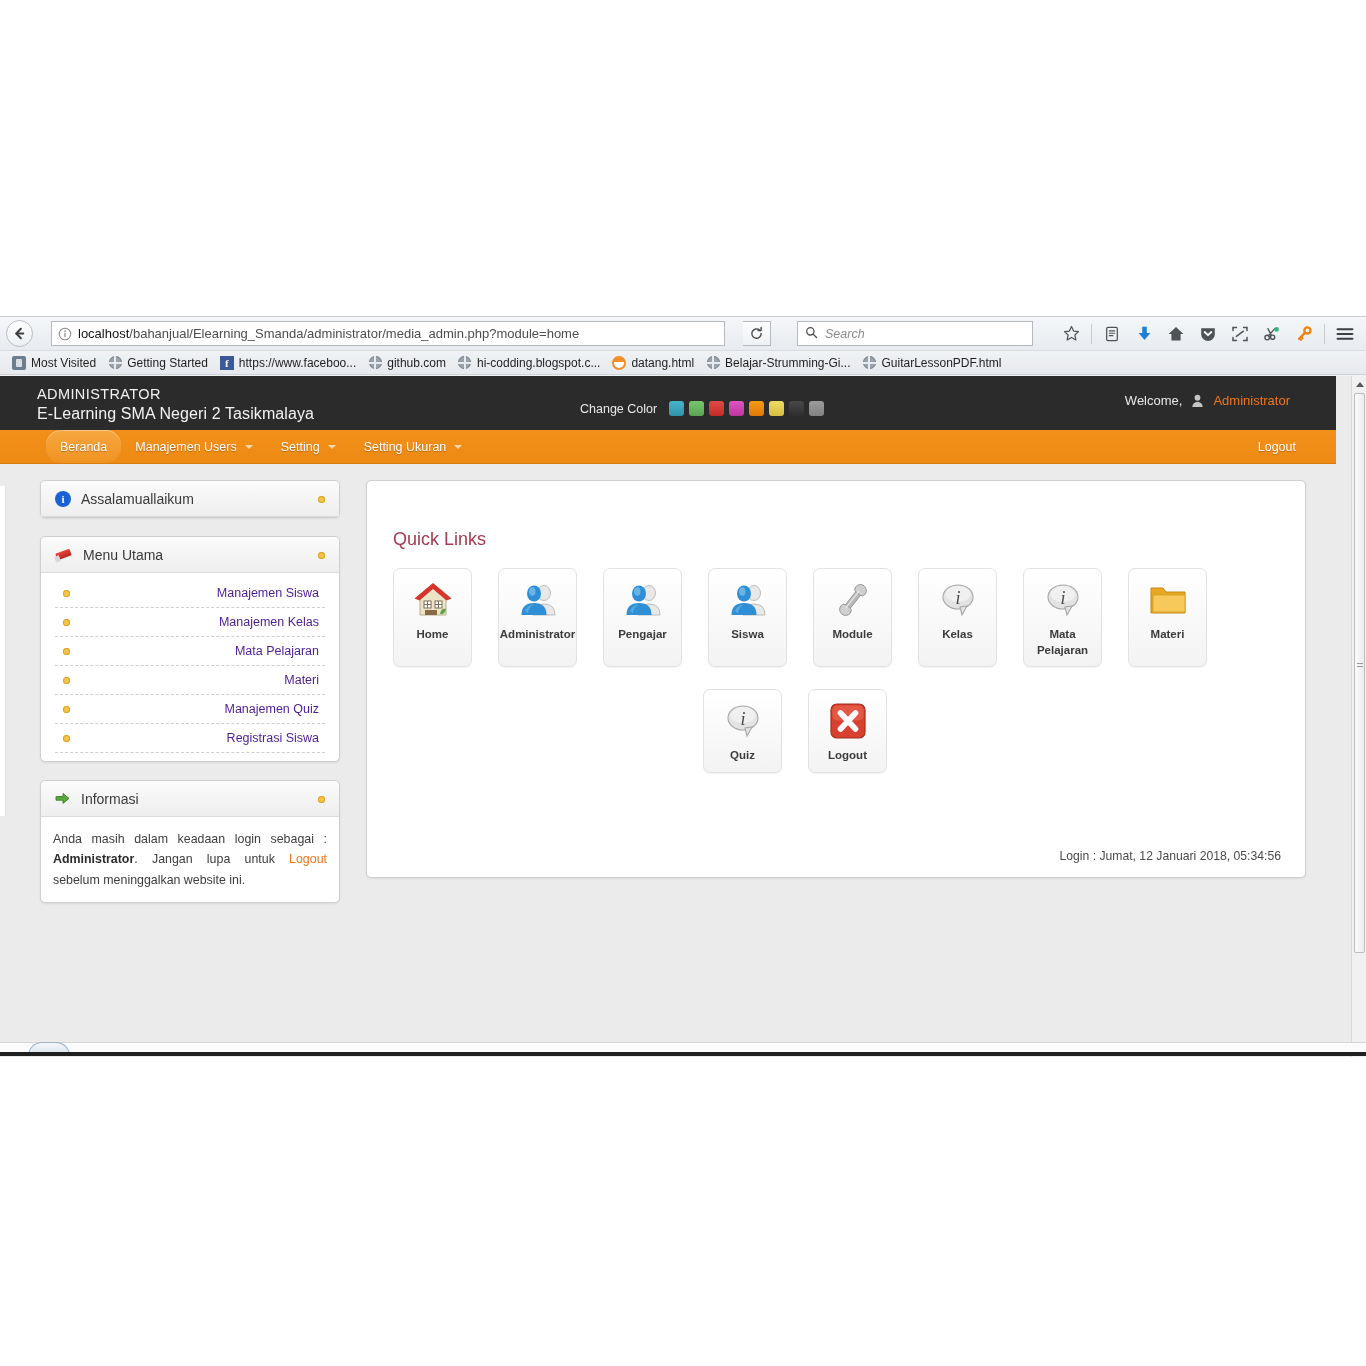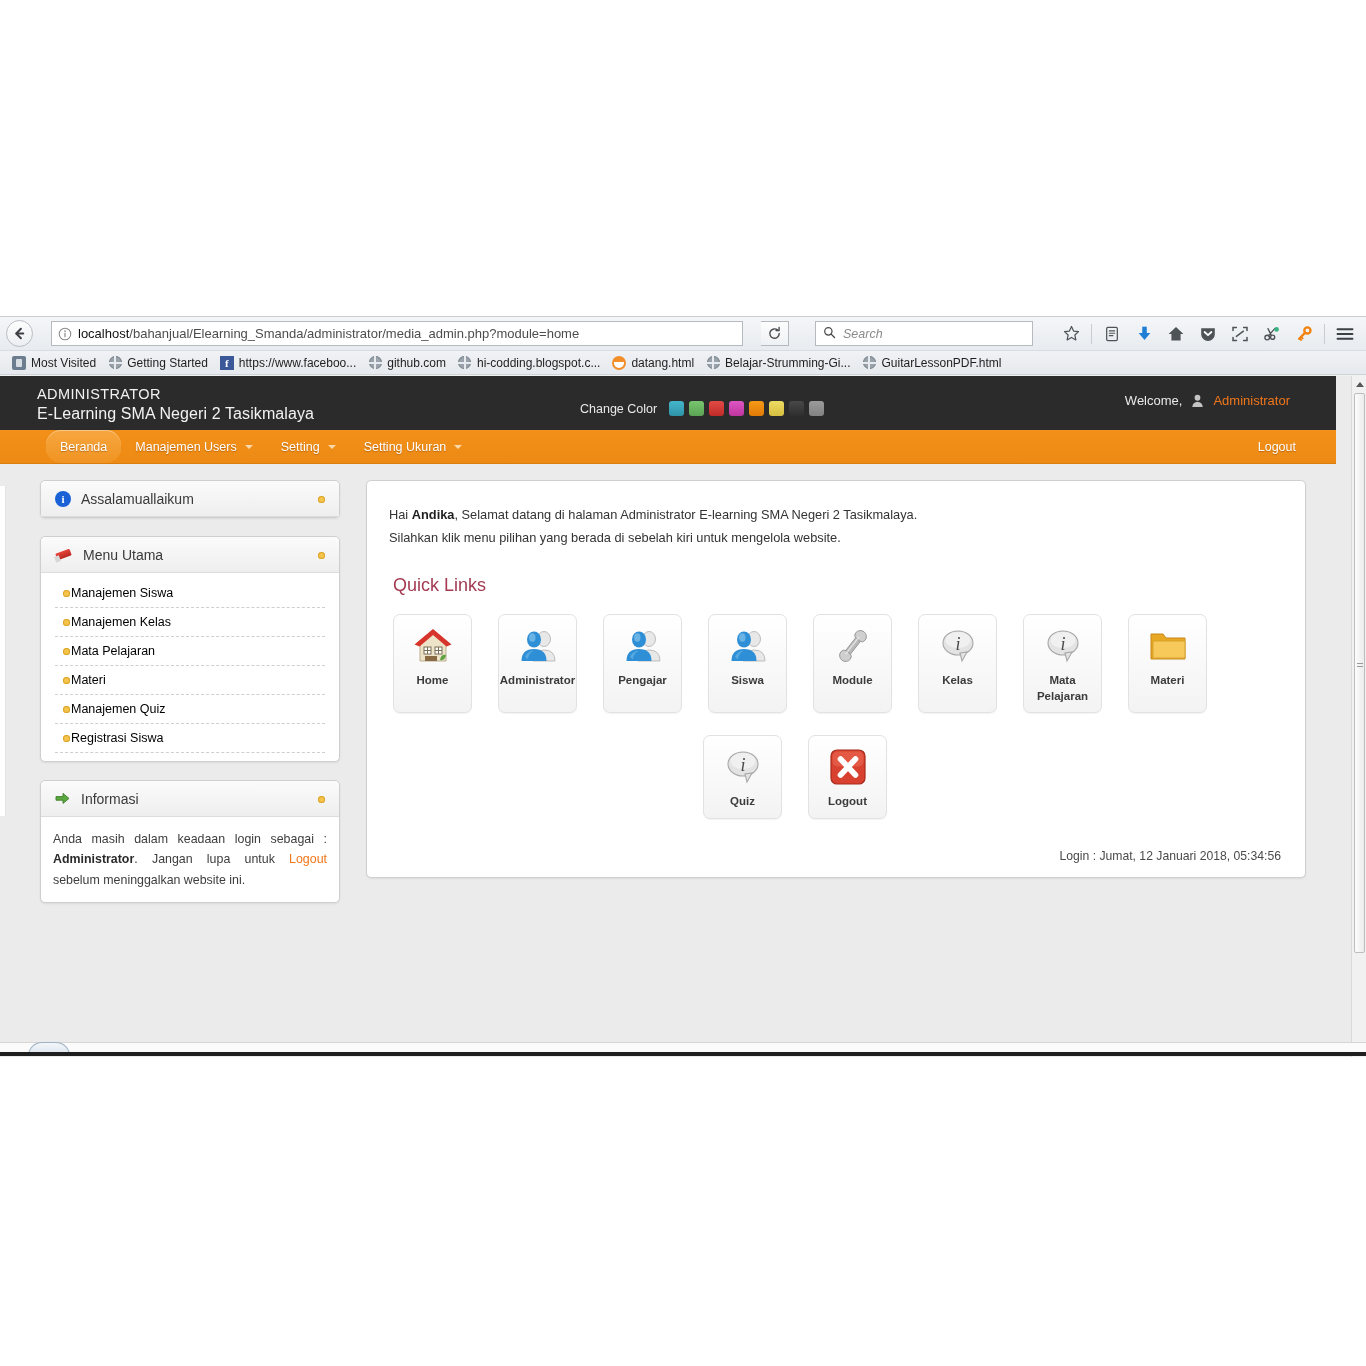--- a/index.html
+++ b/index.html
@@ -37,21 +37,21 @@
   .url-ident { flex: none; color: #777; display:flex; align-items:center; }
   .url-text { white-space: nowrap; overflow: hidden; text-overflow: ellipsis; }
   .url-host { color: #111; }
   .url-rest { color: #4d4d4d; }
   .reload-btn {
     width: 28px; height: 25px; flex: none; border: 1px solid #b6babf; border-left: none;
     background: linear-gradient(#fdfdfd,#eef1f4);
     display: flex; align-items: center; justify-content: center; color: #444;
   }
   .searchbar {
-    width: 218px; height: 25px; flex: none; background: #fff; border: 1px solid #b6babf;
+    width: 236px; height: 25px; flex: none; background: #fff; border: 1px solid #b6babf;
     display: flex; align-items: center; gap: 7px; padding: 0 7px;
     font-size: 12.5px; color: #8a8a8a; font-style: italic; margin-left: 8px;
   }
   .tool-icons { display: flex; align-items: center; gap: 2px; margin-left: 5px; flex: none; }
   .tool-ic {
     width: 30px; height: 28px; display: flex; align-items: center; justify-content: center;
     color: #4e5356;
   }
   .vdiv { width: 1px; height: 20px; background: #c8ccd0; margin: 0 3px; }
 
@@ -169,23 +169,24 @@
   .icon-pencil::after {
     content:''; position:absolute; left:0px; top:9px; width:5px; height:6px;
     background:#d8d8d8; transform: rotate(-20deg);
   }
   .icon-arrow {
     width: 16px; height: 14px; flex: none; display:flex; align-items:center;
   }
 
   .menu-list { list-style: none; margin: 0; padding: 0 4px; }
   .menu-list li {
-    display: flex; align-items: center; gap: 1px;
-    padding: 7px 6px 7px 8px; font-size: 12.5px; color: #000000;
+    display: flex; align-items: center; gap: 25px;
+    padding: 7px 6px 7px 8px; font-size: 12.5px; color: #4c1d95;
     border-bottom: 1px dashed #cfcfcf;
+    justify-content: space-between;
   }
   .bullet { width: 7px; height: 7px; border-radius: 50%; background: #f5c44a;
             box-shadow: inset 0 0 0 1px #d9a42c; flex: none; }
 
   .info-text { text-align: justify; line-height: 1.65; font-size: 12.4px; color: #3d3d3d; }
   .info-text b { color: #2a2a2a; }
   .lnk-orange { color: #f0761a; }
 
   
   .card {
@@ -524,27 +525,20 @@
                   <span class="lnk-orange">Logout</span>
                   <span>sebelum meninggalkan website ini.</span>
                 </div>
               </div>
             </div>
 
           </div>
 
           <div class="main">
             <div class="card">
-              <div class="greeting">
-                <div>
-                  <span>Hai</span>
-                  <b>Andika</b><span>, Selamat datang di halaman Administrator E-learning SMA Negeri 2 Tasikmalaya.</span>
-                </div>
-                <div>Silahkan klik menu pilihan yang berada di sebelah kiri untuk mengelola website.</div>
-              </div>
 
               <h2 class="quick-title">Quick Links</h2>
 
               <div class="tiles">
 
                 <div class="tile">
                   <span class="tile-ic">
                     <svg width="40" height="38" viewBox="0 0 40 38" aria-hidden="true">
                       <path d="M20 3 L37 17 L33 17 L33 34 L7 34 L7 17 L3 17 Z" fill="#ece3c9" stroke="#b9ae8d" stroke-width="1"></path>
                       <path d="M20 2 L38.5 17.5 L33.5 19.5 L20 8 L6.5 19.5 L1.5 17.5 Z" fill="#d7342c"></path>

